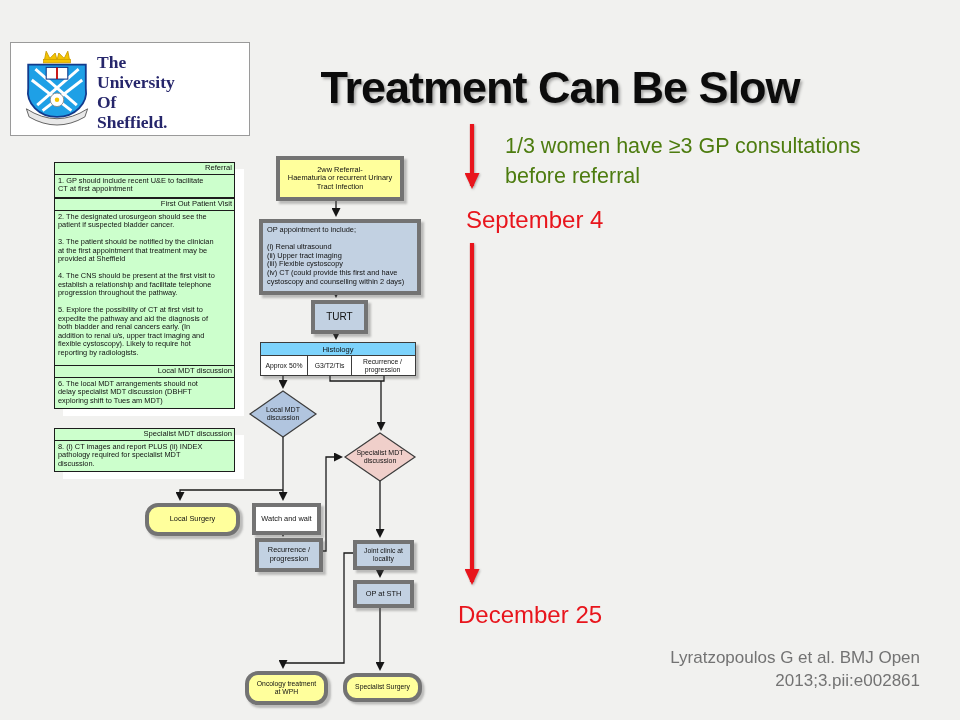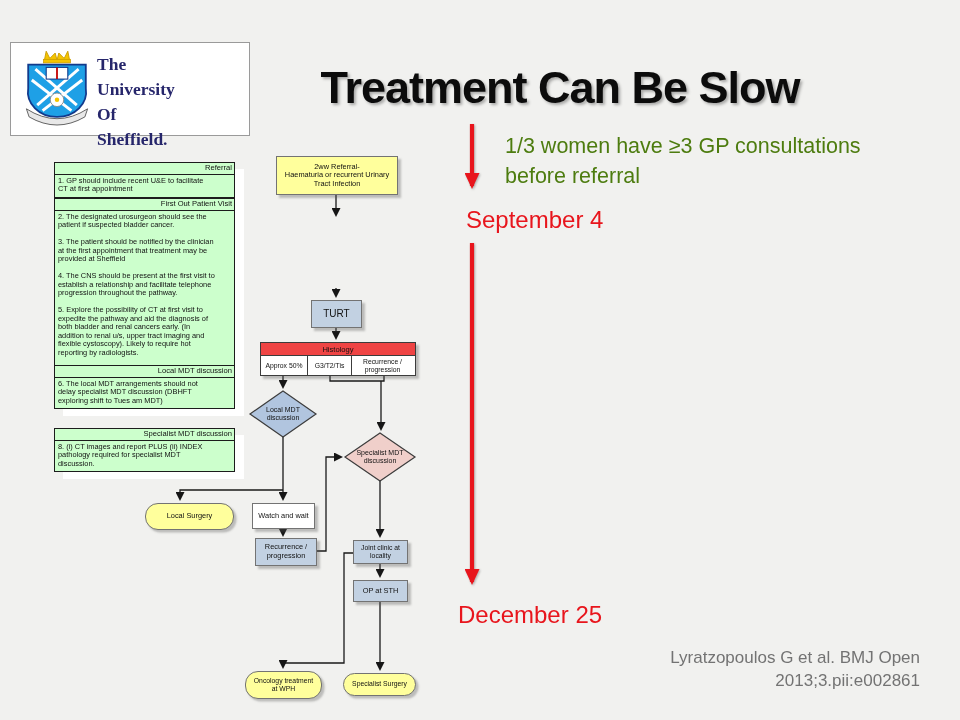--- a/index.html
+++ b/index.html
@@ -4,47 +4,47 @@
 <style>
   html,body{margin:0;padding:0;background:#888;}
   .slide{position:relative;width:960px;height:720px;background:#f1f1ef;overflow:hidden;
          font-family:"Liberation Sans",sans-serif;color:#111;}
   .abs{position:absolute;}
   svg.wires{position:absolute;left:0;top:0;width:960px;height:720px;z-index:1;}
 
   
   .logo-box{left:10px;top:42px;width:238px;height:92px;background:#fff;border:1px solid #9a9a9a;z-index:2;}
   .logo-text{position:absolute;left:86px;top:9px;font-family:"Liberation Serif",serif;
-             font-weight:bold;font-size:17.5px;line-height:25px;color:#26266b;white-space:pre-line;}
+             font-weight:bold;font-size:17.5px;line-height:20px;color:#26266b;white-space:pre-line;}
 
   
   .title{left:250px;top:62px;width:620px;text-align:center;font-size:45px;font-weight:bold;color:#0c0c0c;
          text-shadow:2px 2px 3px rgba(0,0,0,.30);letter-spacing:-1px;z-index:2;}
   .bluenote{left:505px;top:131px;width:380px;font-size:21.5px;line-height:30px;color:#4d7c0f;z-index:2;}
   .redlabel{font-size:24px;color:#e8151c;z-index:2;}
   .citation{left:600px;top:647px;width:320px;text-align:right;font-size:17px;line-height:22.5px;color:#737373;z-index:2;}
 
   
   .gbox{width:179px;background:#ccffcc;border:1px solid #1c1c1c;z-index:2;
         box-shadow:9px 7px 0 #ffffff;font-size:7.4px;line-height:8.5px;}
   .gbox .hd{text-align:right;font-size:7.6px;padding:1px 2px;border-bottom:1px solid #1c1c1c;}
   .gbox .bd{padding:2px 19px 3px 3px;white-space:pre-line;}
 
   
-  .node{border:1px solid #737373;z-index:2;font-size:7.4px;line-height:8.6px;text-align:center;
+  .node{border:4px solid #737373;z-index:2;font-size:7.4px;line-height:8.6px;text-align:center;
         display:flex;align-items:center;justify-content:center;white-space:pre-line;
         box-shadow:2.5px 2.5px 2px rgba(90,90,90,.35);}
   .yellow{background:#ffff9c;}
   .blue{background:#c2d1e2;}
   .white{background:#ffffff;}
   .pill{border-radius:13px;}
   .leftalign{text-align:left;justify-content:flex-start;align-items:flex-start;padding:3px 4px;}
   .htable{left:260px;top:342px;width:154px;z-index:2;border:1px solid #3c3c3c;background:#fff;
           box-shadow:2.5px 2.5px 2px rgba(90,90,90,.35);}
-  .htable .hhd{background:#ef4444;text-align:center;font-size:7.6px;padding:1.5px 0;border-bottom:1px solid #3c3c3c;}
+  .htable .hhd{background:#7dd3fc;text-align:center;font-size:7.6px;padding:1.5px 0;border-bottom:1px solid #3c3c3c;}
   .htable .hrow{display:flex;}
   .htable .hcell{flex:0 0 auto;display:flex;align-items:center;justify-content:center;text-align:center;
                  font-size:6.8px;line-height:7.6px;min-height:19px;padding:1px;box-sizing:border-box;}
   .htable .hcell + .hcell{border-left:1px solid #3c3c3c;}
   .dlabel{z-index:2;text-align:center;font-size:7px;line-height:8px;}
 </style>
 </head>
 <body>
 
 <div class="slide">
@@ -137,20 +137,26 @@
     <div class="hd">Local MDT discussion</div>
     <div class="bd">6. The local MDT arrangements should not delay specialist MDT discussion (DBHFT exploring shift to Tues am MDT)</div>
   </div>
   <div class="abs gbox" style="left:54px;top:428px;">
     <div class="hd">Specialist MDT discussion</div>
     <div class="bd">8. (i) CT images and report PLUS (ii) INDEX pathology required for specialist MDT discussion.</div>
   </div>
 
   <div class="abs node yellow" style="left:276px;top:156px;width:120px;height:37px;">2ww Referral-
 Haematuria or recurrent Urinary Tract Infection</div>
+  <div class="abs node blue leftalign" style="left:259px;top:219px;width:146px;height:62px;">OP appointment to include;
+
+(i) Renal ultrasound
+(ii) Upper tract imaging
+(iii) Flexible cystoscopy
+(iv) CT (could provide this first and have cystoscopy and counselling within 2 days)</div>
   <div class="abs node blue" style="left:311px;top:300px;width:49px;height:26px;font-size:10px;">TURT</div>
 
   <div class="abs htable">
     <div class="hhd">Histology</div>
     <div class="hrow">
       <div class="hcell" style="width:46px;">Approx 50%</div>
       <div class="hcell" style="width:44px;">G3/T2/Tis</div>
       <div class="hcell" style="width:62px;">Recurrence / progression</div>
     </div>
   </div>

